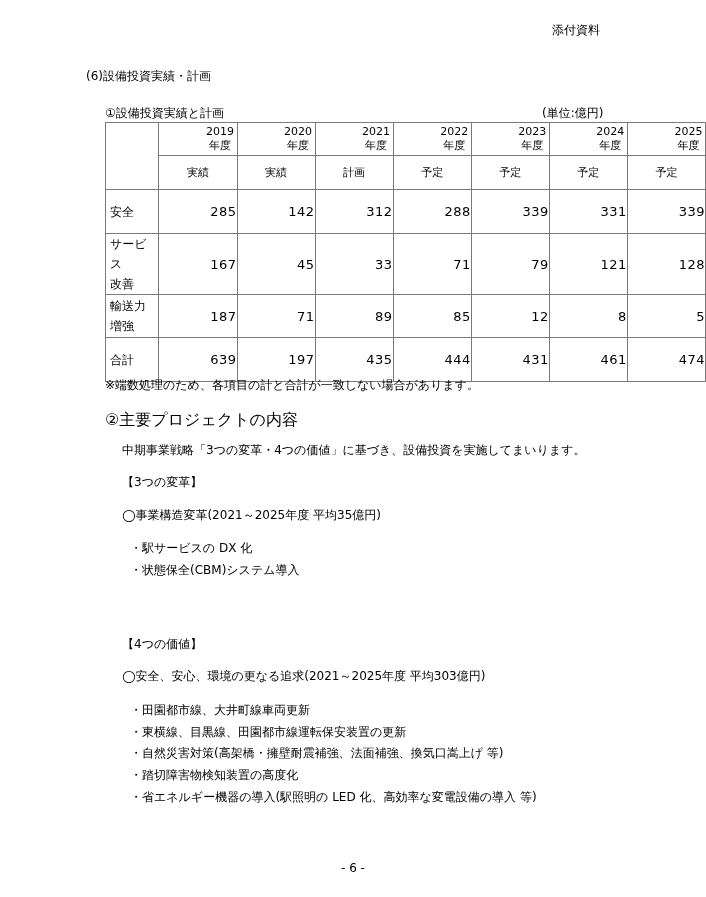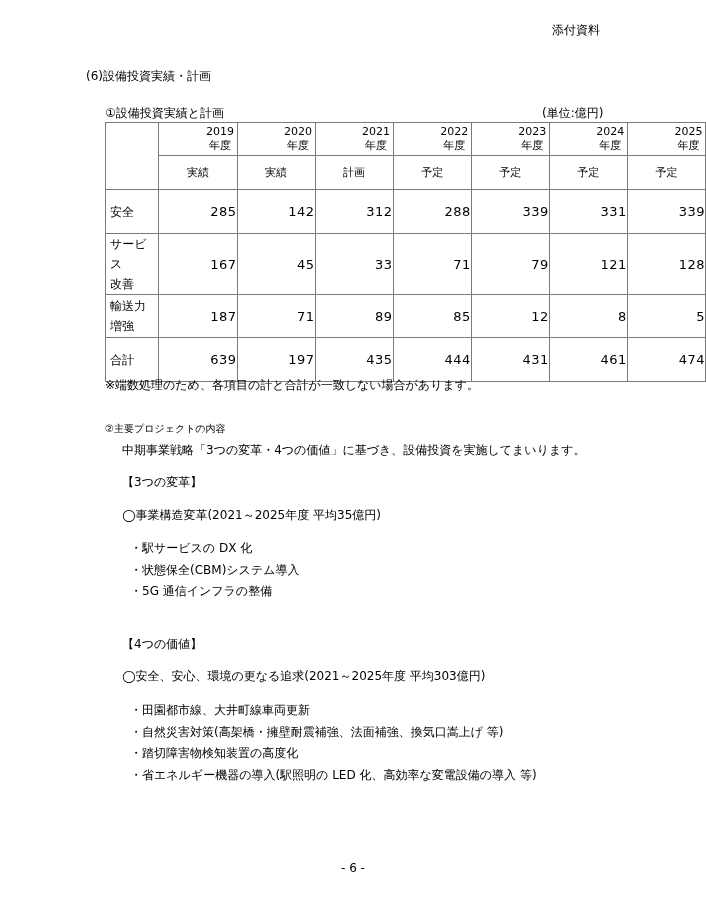--- a/index.html
+++ b/index.html
@@ -27,21 +27,21 @@
   table.invest td.num { text-align: right; padding-right: 0; font-size: 13px; letter-spacing: 0.5px; }
   table.invest tr.hdr1 td { height: 32px; padding-left: 44px; }
   table.invest tr.hdr2 td { height: 33px; }
   table.invest tr.r-safety td { height: 43px; }
   table.invest tr.r-service td { height: 42px; }
   table.invest tr.r-transport td { height: 42px; }
   table.invest tr.r-total td { height: 43px; }
   table.invest td.corner { width: 60px; }
 
   .note { top: 377px; left: 105px; font-size: 12px; }
-  .proj-title { top: 422px; left: 105px; font-size: 10px; }
+  .proj-title { top: 410px; left: 105px; font-size: 16px; }
   .intro { top: 442px; left: 122px; font-size: 12px; }
   .grp1-title { top: 474px; left: 122px; font-size: 12px; }
   .grp1-sub { top: 507px; left: 122px; font-size: 12px; }
   .grp1-list { top: 538px; left: 130px; font-size: 12px; line-height: 21.5px; }
   .grp2-title { top: 636px; left: 122px; font-size: 12px; }
   .grp2-sub { top: 668px; left: 122px; font-size: 12px; }
   .grp2-list { top: 700px; left: 130px; font-size: 12px; line-height: 21.7px; }
   .page-num { top: 861px; left: 341px; font-size: 12px; }
   ul.items { list-style: none; margin: 0; padding: 0; }
 </style>
@@ -119,25 +119,25 @@
 
 <div class="abs note">※端数処理のため、各項目の計と合計が一致しない場合があります。</div>
 <div class="abs proj-title">②主要プロジェクトの内容</div>
 <div class="abs intro">中期事業戦略「3つの変革・4つの価値」に基づき、設備投資を実施してまいります。</div>
 
 <div class="abs grp1-title">【3つの変革】</div>
 <div class="abs grp1-sub">◯事業構造変革(2021～2025年度  平均35億円)</div>
 <ul class="abs grp1-list items">
   <li>・駅サービスの DX 化</li>
   <li>・状態保全(CBM)システム導入</li>
-  <li>・5G 通信インフラの整備</li>
 </ul>
 
 <div class="abs grp2-title">【4つの価値】</div>
 <div class="abs grp2-sub">◯安全、安心、環境の更なる追求(2021～2025年度  平均303億円)</div>
 <ul class="abs grp2-list items">
   <li>・田園都市線、大井町線車両更新</li>
+  <li>・東横線、目黒線、田園都市線運転保安装置の更新</li>
   <li>・自然災害対策(高架橋・擁壁耐震補強、法面補強、換気口嵩上げ  等)</li>
   <li>・踏切障害物検知装置の高度化</li>
   <li>・省エネルギー機器の導入(駅照明の LED 化、高効率な変電設備の導入  等)</li>
 </ul>
 
 <div class="abs page-num">- 6 -</div>
 
 </body></html>

